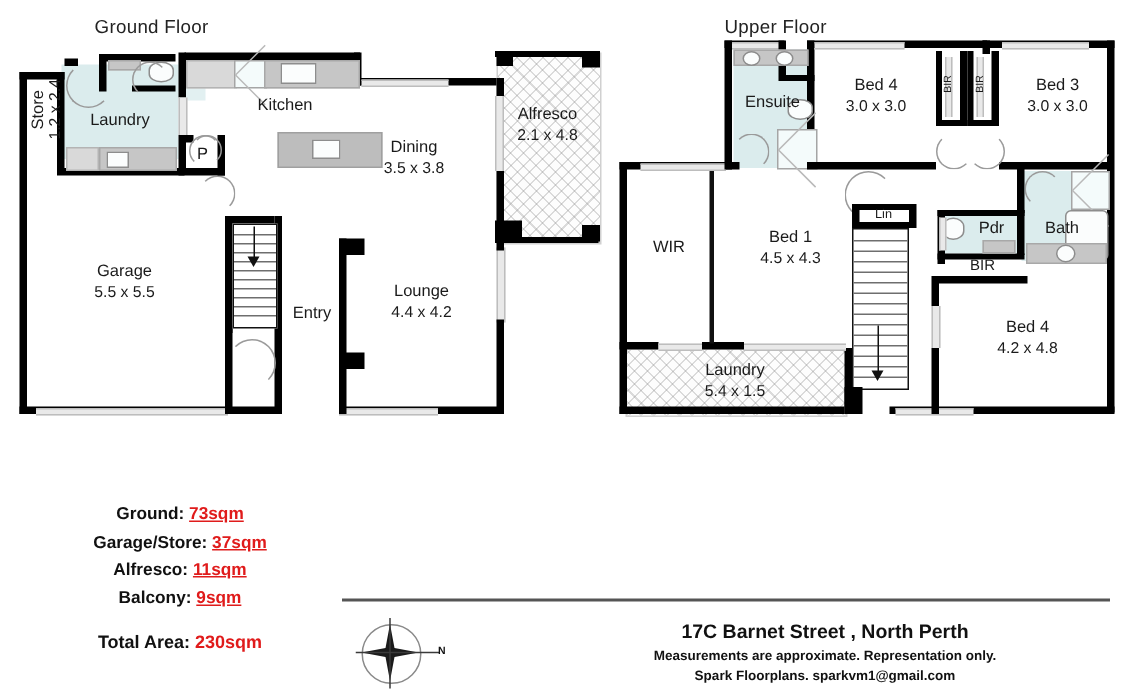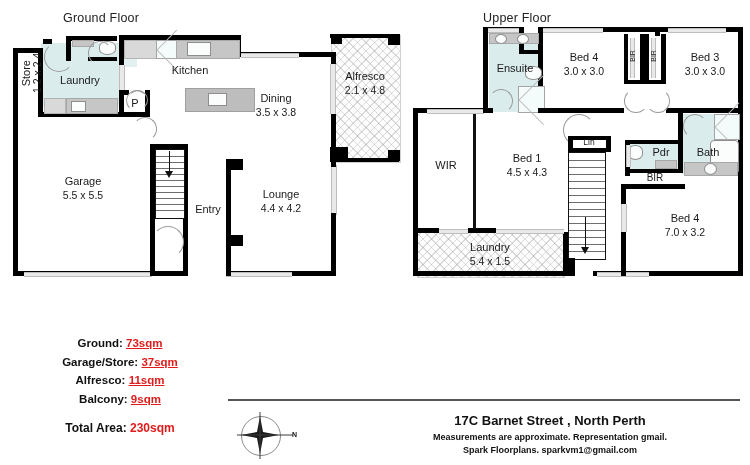--- a/index.html
+++ b/index.html
@@ -329,21 +329,21 @@
 
   <div class="lbl rname" style="left:423px;top:155px;width:46px;">WIR</div>
   <div class="lbl rname" style="left:492px;top:148px;width:70px;">Bed 1</div>
   <div class="lbl rdim" style="left:492px;top:163px;width:70px;">4.5 x 4.3</div>
 
   <div class="lbl rname" style="left:640px;top:142px;width:42px;">Pdr</div>
   <div class="lbl rname" style="left:683px;top:142px;width:50px;">Bath</div>
   <div class="lbl small" style="left:629px;top:168px;width:52px;font-size:10px;">BIR</div>
 
   <div class="lbl rname" style="left:650px;top:208px;width:70px;">Bed 4</div>
-  <div class="lbl rdim" style="left:650px;top:223px;width:70px;">7.0 x 3.2</div>
+  <div class="lbl rdim" style="left:650px;top:223px;width:70px;">4.2 x 4.8</div>
 
   <div class="lbl rname" style="left:452px;top:237px;width:76px;">Laundry</div>
   <div class="lbl rdim" style="left:452px;top:252px;width:76px;">5.4 x 1.5</div>
 
   <div class="areas" style="left:10px;top:330px;width:220px;">
     <div>
       <span>Ground:</span>
       <span class="v">73sqm</span>
     </div>
     <div>
@@ -371,16 +371,16 @@
     <div class="cring" style="left:4px;top:4px;width:38px;height:38px;"></div>
     <svg class="cstar" style="left:0;top:0;" width="70" height="48">
       <polygon points="23,4 26,20 42,23 26,26 23,42 20,26 4,23 20,20" fill="#1a1a1a"></polygon>
       <line x1="23" y1="0" x2="23" y2="47" stroke="#3a3a3a" stroke-width="1"></line>
       <line x1="0" y1="23" x2="56" y2="23" stroke="#3a3a3a" stroke-width="1"></line>
     </svg>
     <div class="cn" style="left:55px;top:19px;">N</div>
   </div>
 
   <div class="addr" style="left:360px;top:409px;width:380px;">17C Barnet Street , North Perth</div>
-  <div class="disc" style="left:360px;top:428px;width:380px;">Measurements are approximate.  Representation gmail.</div>
+  <div class="disc" style="left:360px;top:428px;width:380px;">Measurements are approximate.  Representation only.</div>
   <div class="disc2" style="left:360px;top:441px;width:380px;">Spark Floorplans. sparkvm1@gmail.com</div>
 
 </div>
 
 </body></html>

